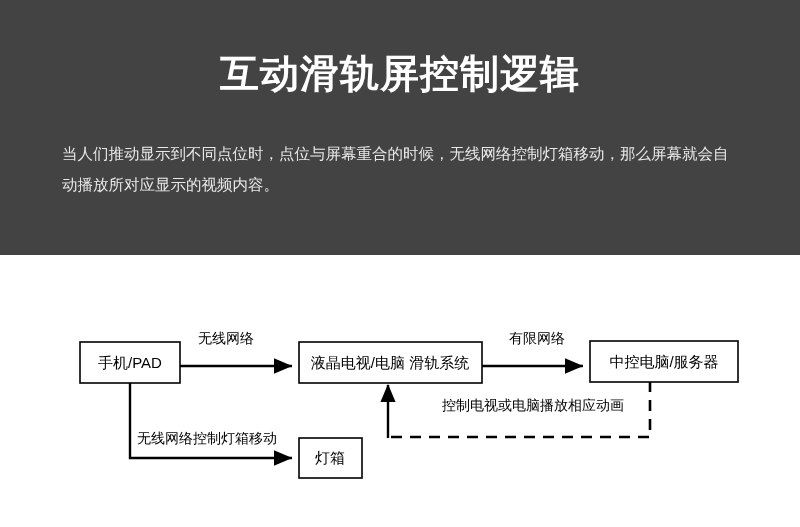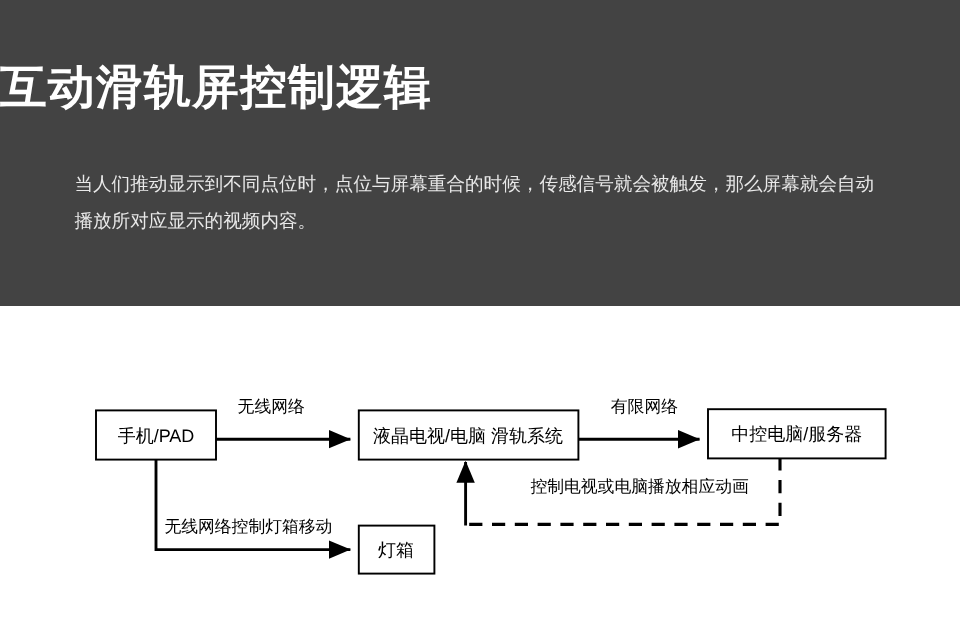--- a/index.html
+++ b/index.html
@@ -23,21 +23,21 @@
     width: 800px;
     height: 255px;
     background: #434343;
     box-sizing: border-box;
   }
   .banner-title {
     position: absolute;
     left: 0;
     top: 52px;
     width: 800px;
-    text-align: left;
+    text-align: center;
     color: #ffffff;
     font-size: 39px;
     font-weight: bold;
     letter-spacing: 1px;
     line-height: 1.15;
     white-space: nowrap;
   }
   .banner-body {
     position: absolute;
     left: 62px;
@@ -89,21 +89,21 @@
     stroke-width: 2.6;
     fill: none;
     stroke-dasharray: 11 8;
   }
 </style>
 </head>
 <body>
 
 <div class="banner">
   <div class="banner-title">互动滑轨屏控制逻辑</div>
-  <div class="banner-body">当人们推动显示到不同点位时，点位与屏幕重合的时候，传感信号就会被触发，那么屏幕就会自动播放所对应显示的视频内容。</div>
+  <div class="banner-body">当人们推动显示到不同点位时，点位与屏幕重合的时候，无线网络控制灯箱移动，那么屏幕就会自动播放所对应显示的视频内容。</div>
 </div>
 
 <div class="diagram">
   <svg width="800" height="272" viewBox="0 0 800 272" xmlns="http://www.w3.org/2000/svg">
     <defs>
       <marker id="arrow" markerWidth="9" markerHeight="9" refX="7.5" refY="3.2" orient="auto" markerUnits="strokeWidth">
         <path d="M0,0 L0,6.4 L7.6,3.2 z" fill="#000000"></path>
       </marker>
       <marker id="arrowup" markerWidth="9" markerHeight="9" refX="7.2" refY="3.2" orient="auto" markerUnits="strokeWidth">
         <path d="M0,0 L0,6.4 L7.6,3.2 z" fill="#000000"></path>

